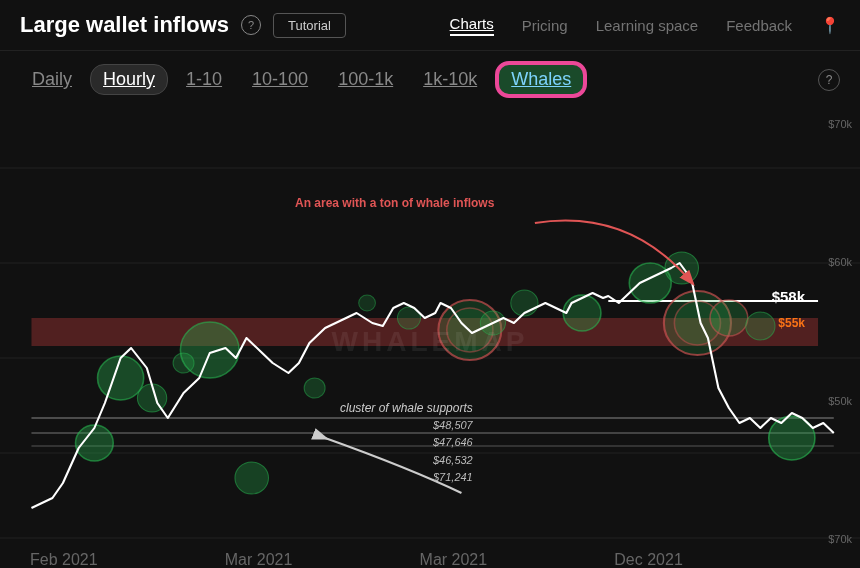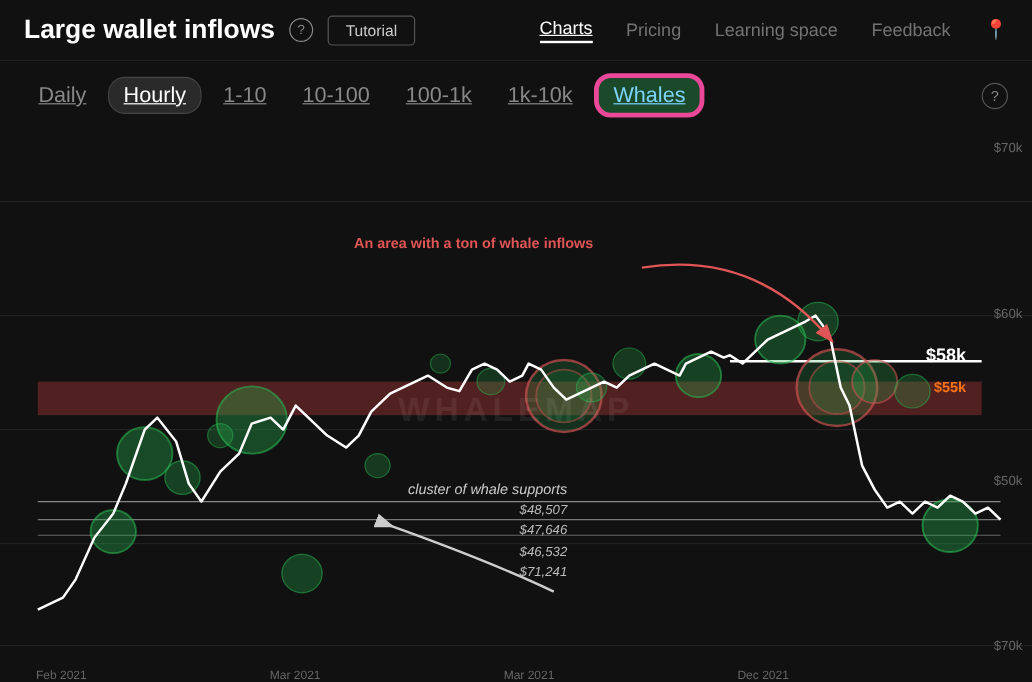--- a/index.html
+++ b/index.html
@@ -161,21 +161,21 @@
     .x-labels {
       position: absolute;
       bottom: 6px;
       left: 30px;
       right: 50px;
       display: flex;
       justify-content: space-between;
       pointer-events: none;
     }
     .x-label {
-      font-size: 10px;
+      font-size: 16px;
       color: #666;
     }
 
     .whale-inflow-text {
       position: absolute;
       top: 88px;
       left: 295px;
       font-size: 12px;
       font-weight: 600;
       color: #e05555;

